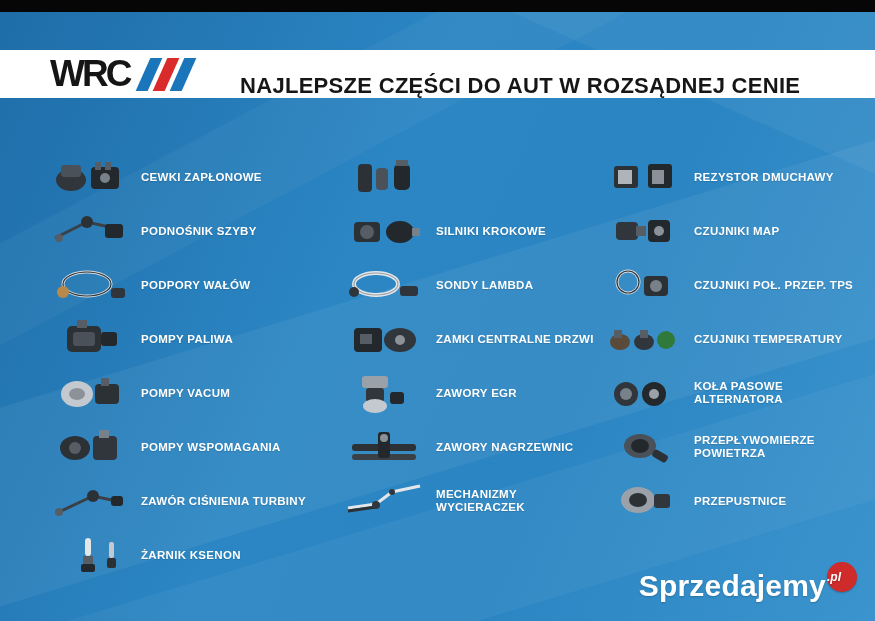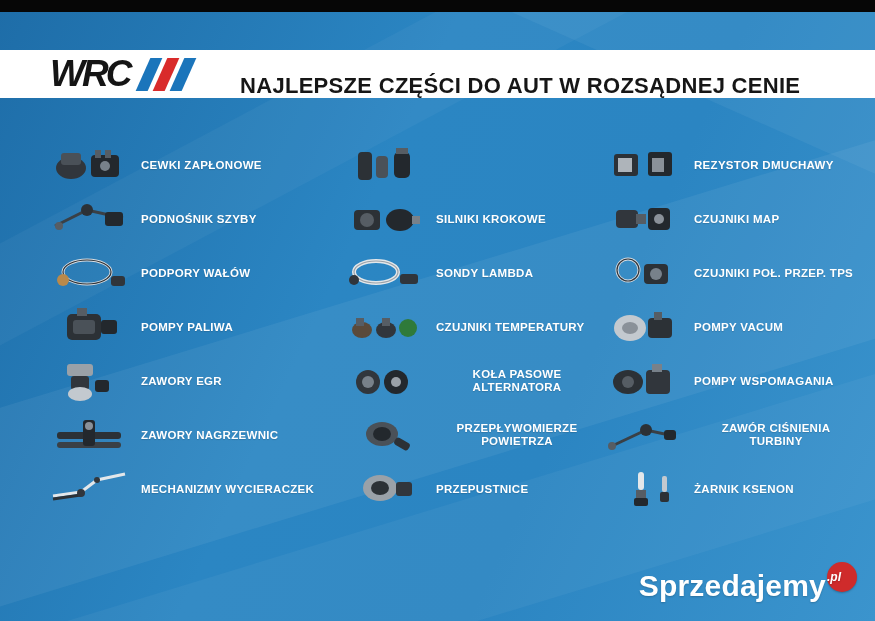--- a/index.html
+++ b/index.html
@@ -13,36 +13,36 @@
   .ray.r1{width:1500px;height:190px; transform:rotate(-17deg); top:250px; left:-220px;}
   .ray.r2{width:1500px;height:120px; transform:rotate(-17deg); top:470px; left:-180px; background:rgba(255,255,255,0.045);}
   .ray.r3{width:1200px;height:220px; transform:rotate(24deg); top:-90px; left:200px; background:rgba(255,255,255,0.05);}
   .ray.r4{width:900px;height:90px; transform:rotate(-28deg); top:90px; left:-150px; background:rgba(255,255,255,0.04);}
 
   .top-bar{position:absolute; top:0; left:0; width:100%; height:12px; background:#060606;}
 
   .header-band{position:absolute; top:50px; left:0; width:100%; height:48px; background:#ffffff;}
   .wrc-logo{position:absolute; left:50px; top:6px; display:flex; align-items:center;}
   .wrc-text{
-    font-size:37px; font-weight:900; font-style:italic; color:#151515;
+    font-size:37px; font-weight:900; color:#151515;
     letter-spacing:-3px; line-height:36px; transform:scaleY(1.0);
   }
   .stripes{display:flex; margin-left:14px;}
   .stripe{width:12px; height:33px; margin-right:5px; transform:skewX(-24deg);}
   .stripe.blue{background:#1b75bb;}
   .stripe.red{background:#d92b2b;}
   .header-title{
     position:absolute; left:240px; top:12px; height:48px; line-height:48px;
     font-size:22px; font-weight:700; color:#161616; letter-spacing:0.3px;
     white-space:nowrap;
   }
 
   .catalog{
-    position:absolute; top:138px; left:45px;
-    display:grid; grid-template-columns:295px 258px 260px; grid-auto-rows:54px;text-align:center;
+    position:absolute; top:150px; left:45px;
+    display:grid; grid-template-columns:295px 258px 260px; grid-auto-rows:54px;
   }
   .cell{display:flex; align-items:center;}
   .photo{width:88px; flex:0 0 88px; display:flex; align-items:center; justify-content:center;}
   .label{
     margin-left:8px; color:#ffffff; font-weight:700; font-size:11.5px;
     letter-spacing:0.3px; line-height:13px; text-shadow:0 1px 1px rgba(0,0,0,0.15);
   }
 
   .sprzedajemy{
     position:absolute; right:18px; bottom:14px; color:#ffffff;
@@ -189,20 +189,31 @@
       <span class="photo">
         <svg viewBox="0 0 84 46" width="84" height="46">
             <rect x="20" y="10" width="34" height="26" rx="5" fill="#2c3136"></rect>
             <rect x="26" y="16" width="22" height="14" rx="3" fill="#4a5158"></rect>
             <rect x="54" y="16" width="16" height="14" rx="3" fill="#23282d"></rect>
             <rect x="30" y="4" width="10" height="8" fill="#565d64"></rect>
           </svg>
       </span>
       <span class="label">POMPY PALIWA</span>
     </div>
+    <div class="cell">
+      <span class="photo">
+        <svg viewBox="0 0 84 46" width="84" height="46">
+            <rect x="12" y="12" width="28" height="24" rx="4" fill="#23282d"></rect>
+            <rect x="18" y="18" width="12" height="10" fill="#565d64"></rect>
+            <ellipse cx="58" cy="24" rx="16" ry="12" fill="#31363c"></ellipse>
+            <circle cx="58" cy="24" r="5" fill="#8a9199"></circle>
+          </svg>
+      </span>
+      <span class="label">ZAMKI CENTRALNE DRZWI</span>
+    </div>
 
     <div class="cell">
       <span class="photo">
         <svg viewBox="0 0 84 46" width="84" height="46">
             <ellipse cx="20" cy="26" rx="10" ry="8" fill="#5a4a3a"></ellipse>
             <ellipse cx="44" cy="26" rx="10" ry="8" fill="#31363c"></ellipse>
             <ellipse cx="66" cy="24" rx="9" ry="9" fill="#2f7a3a"></ellipse>
             <rect x="14" y="14" width="8" height="8" fill="#565d64"></rect>
             <rect x="40" y="14" width="8" height="8" fill="#565d64"></rect>
           </svg>

